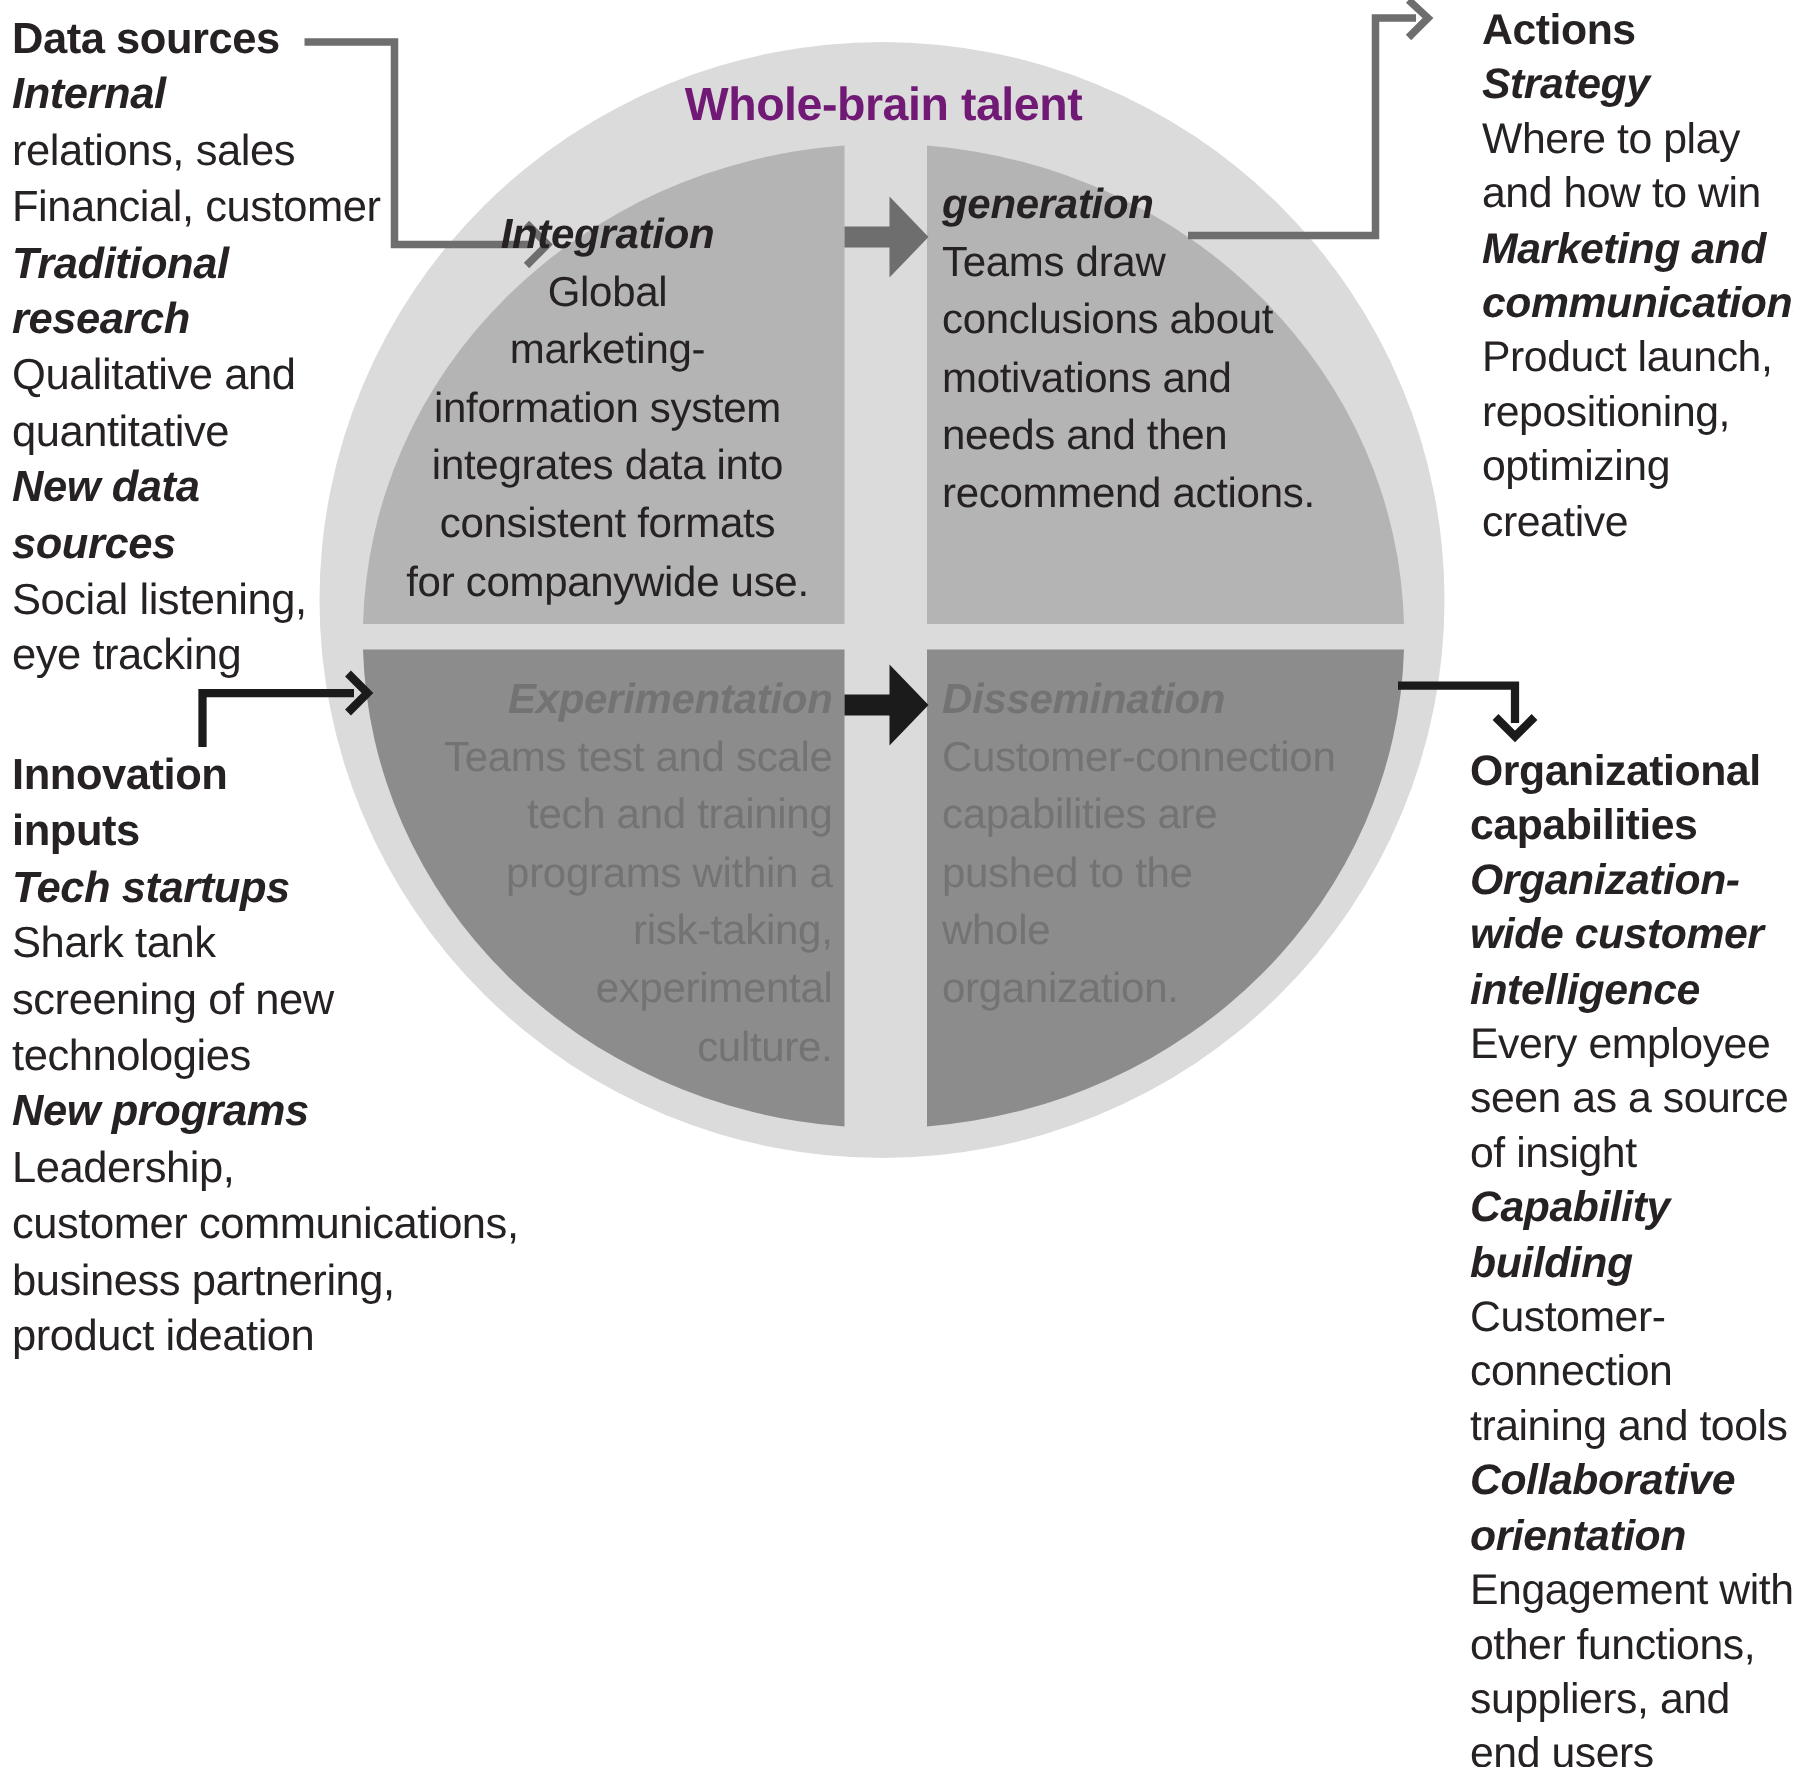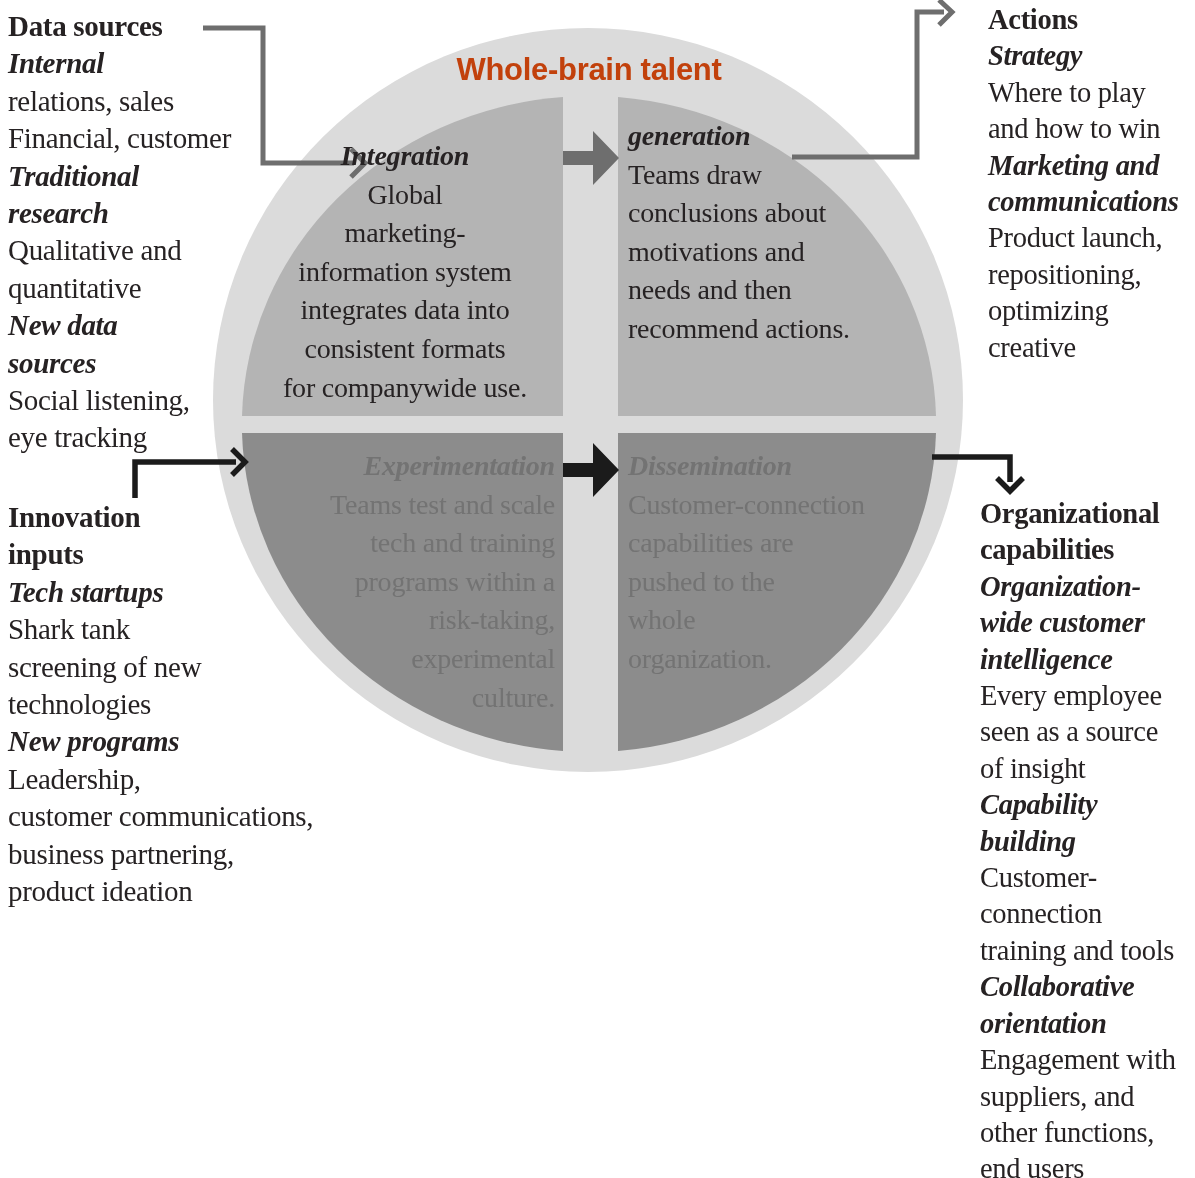--- a/index.html
+++ b/index.html
@@ -5,38 +5,38 @@
   html,body{margin:0;padding:0;background:#ffffff;}
   #stage{
     position:relative;
     width:1195px;height:1178px;
     background:#ffffff;
     font-family:"Liberation Sans", sans-serif;
     color:#262223;
     overflow:hidden;
   }
   #diagram-svg{position:absolute;left:0;top:0;}
-  .txtblock{position:absolute;font-family:Liberation Serif, serif;}
+  .txtblock{position:absolute;}
   .line{white-space:nowrap;}
   .b{font-weight:bold;font-style:normal;}
   .bi{font-weight:bold;font-style:italic;}
   .r{font-weight:normal;font-style:normal;}
   
   .col .line{font-size:29px;line-height:37.4px;letter-spacing:-0.3px;}
   .col-right .line{font-size:28.5px;line-height:36.4px;letter-spacing:-0.3px;margin-left:26px;}
   
   .quad .line{font-size:28px;line-height:38.6px;letter-spacing:-0.2px;}
   .q-dark{color:#262223;}
   .q-light{color:#737373;}
   .ta-right{text-align:right;}
   .ta-left{text-align:left;}
   #title{
     position:absolute;left:213px;top:52px;width:752px;
     text-align:center;font-size:31px;font-weight:bold;
-    letter-spacing:-0.3px;color:#c2410c;
+    letter-spacing:-0.3px;color:#701a75;
   }
 </style>
 </head>
 <body>
 
 <div id="stage">
 
   <svg id="diagram-svg" width="1195" height="1178" viewBox="0 0 1195 1178">
 
     <ellipse cx="588" cy="400" rx="375" ry="372" fill="#dbdbdb"></ellipse>
@@ -125,22 +125,22 @@
       <div class="line r">seen as a source</div>
       <div class="line r">of insight</div>
       <div class="line bi">Capability</div>
       <div class="line bi">building</div>
       <div class="line r">Customer-</div>
       <div class="line r">connection</div>
       <div class="line r">training and tools</div>
       <div class="line bi">Collaborative</div>
       <div class="line bi">orientation</div>
       <div class="line r">Engagement with</div>
+      <div class="line r">other functions,</div>
       <div class="line r">suppliers, and</div>
-      <div class="line r">other functions,</div>
       <div class="line r">end users</div>
     </div>
 
   <div class="txtblock quad q-dark ta-right" style="left:255px;top:137px;width:300px;text-align:center;">
       <div class="line bi">Integration</div>
       <div class="line r">Global</div>
       <div class="line r">marketing-</div>
       <div class="line r">information system</div>
       <div class="line r">integrates data into</div>
       <div class="line r">consistent formats</div>

